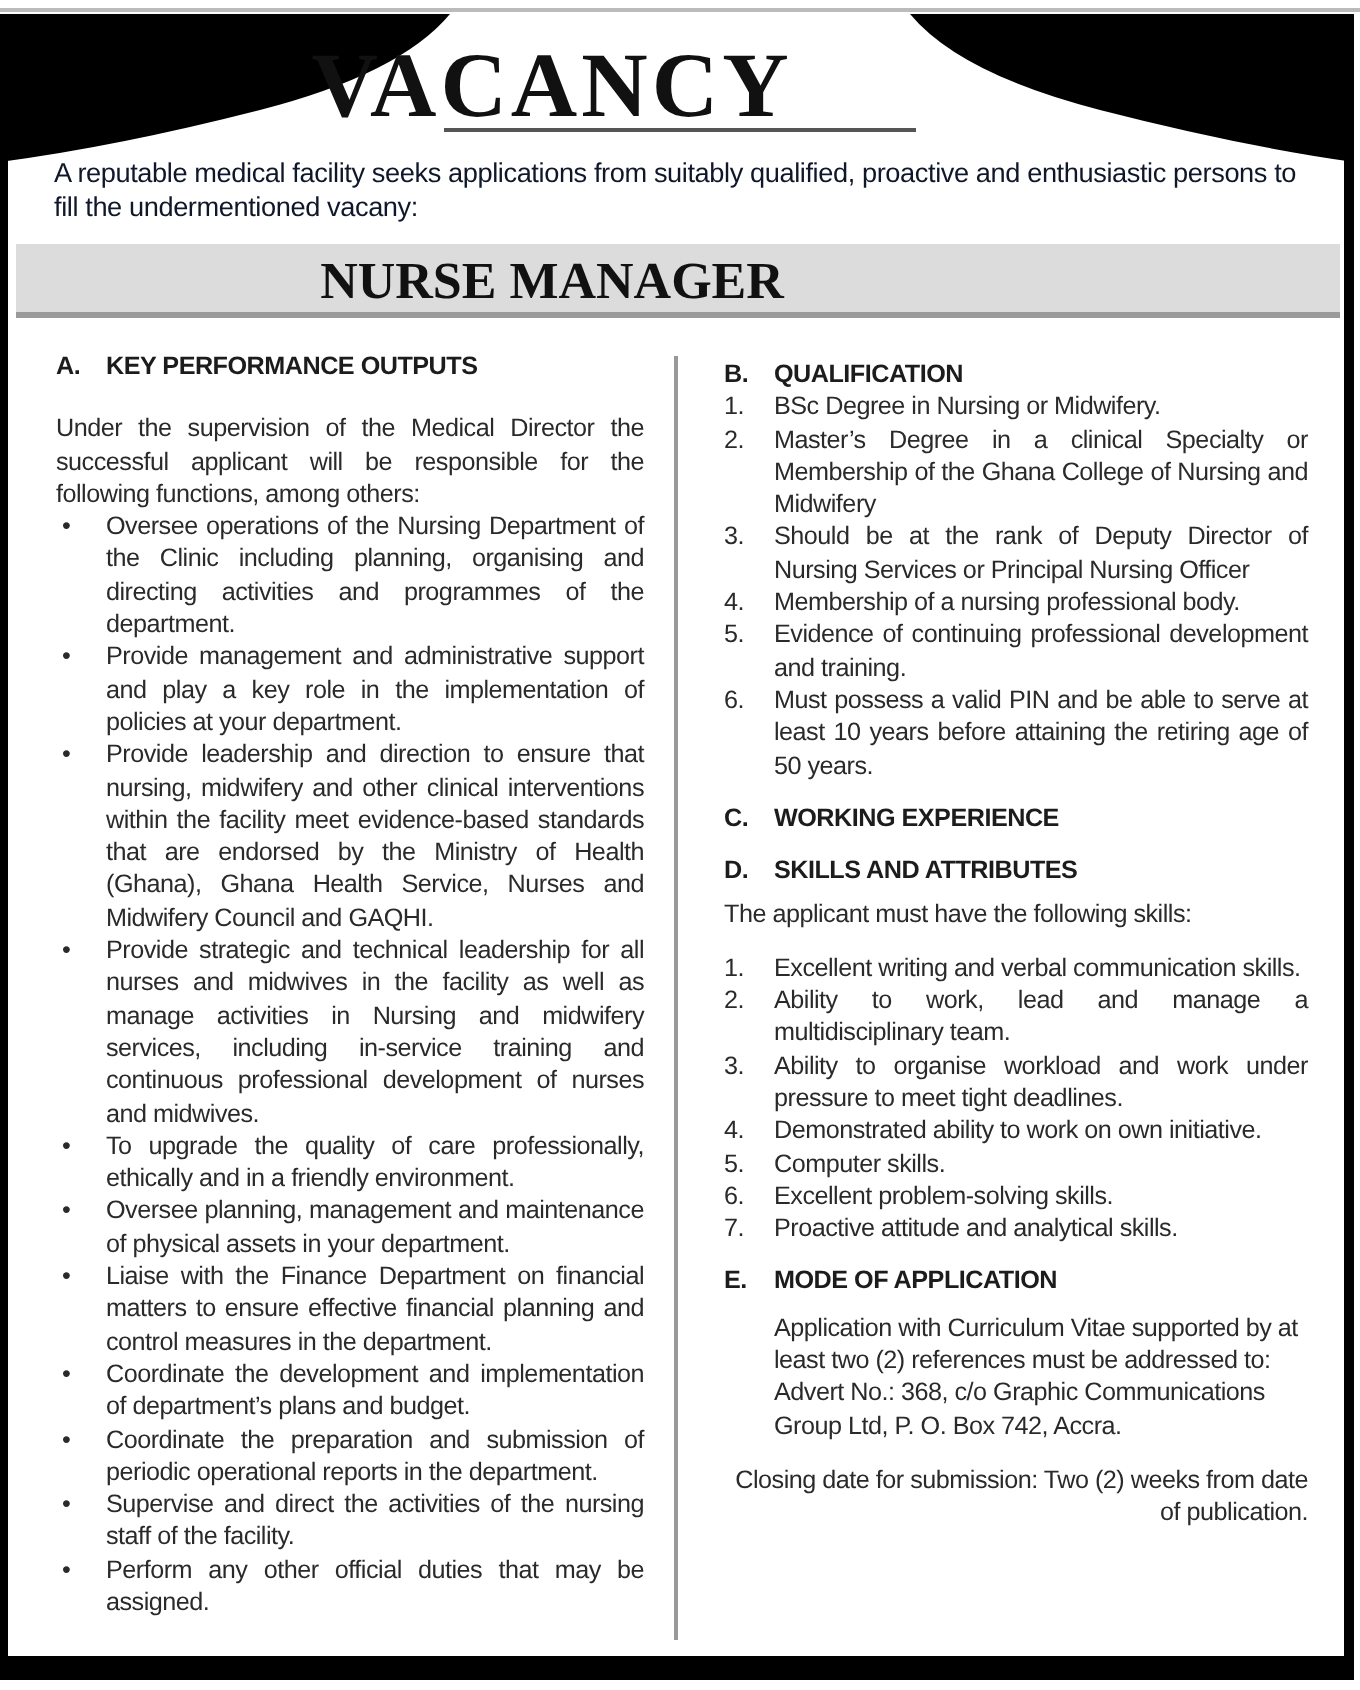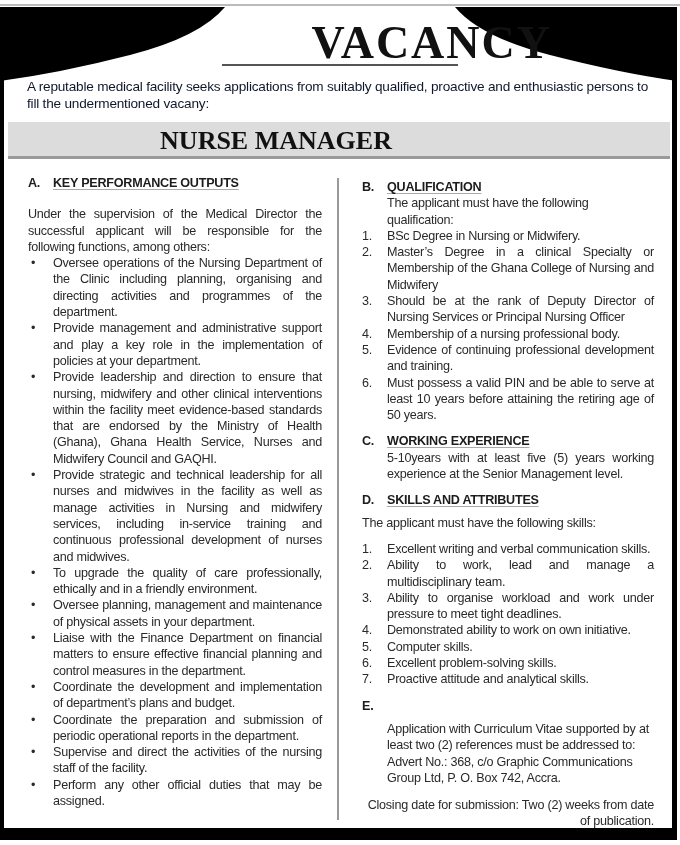--- a/index.html
+++ b/index.html
@@ -6,42 +6,42 @@
   body { width: 680px; height: 845px; position: relative; overflow: hidden;
          font-family: "Liberation Sans", sans-serif; color: #2a2a2a; }
 
   .frame { position: absolute; left: 0; top: 0; width: 680px; height: 845px; }
   .frame-top-rule { position: absolute; left: 0; top: 4px; width: 680px; height: 2px; background: #bbbbbb; }
   .black-left { position: absolute; left: 0; top: 7px; width: 4px; height: 830px; background: #000; }
   .black-right { position: absolute; left: 672px; top: 7px; width: 5px; height: 830px; background: #000; }
   .black-bottom { position: absolute; left: 0; top: 828px; width: 677px; height: 12px; background: #000; }
   .shoulders { position: absolute; left: 0; top: 7px; width: 677px; height: 80px; }
 
-  .vacancy-title { position: absolute; left: 0; top: 20px; width: 552px; text-align: right;
+  .vacancy-title { position: absolute; left: 0; top: 20px; width: 552px; text-align: center;
                    font-family: "Liberation Serif", serif; font-weight: bold; font-size: 46px;
                    letter-spacing: 2px; color: #111; line-height: 1; }
   .vacancy-underline { position: absolute; left: 222px; top: 64px; width: 236px; height: 2px; background: #555; }
 
   .intro { position: absolute; left: 27px; top: 78px; width: 630px; font-size: 13.6px; line-height: 17px;
            color: #0f172a; letter-spacing: -0.2px; }
 
   .band { position: absolute; left: 8px; top: 122px; width: 662px; height: 36px; background: #dcdcdc; }
   .band-bottom { position: absolute; left: 8px; top: 156px; width: 662px; height: 3px; background: #9a9a9a; }
   .band-title { position: absolute; left: 0; top: 126px; width: 552px; text-align: center;
                 font-family: "Liberation Serif", serif; font-weight: bold; font-size: 26px; color: #111; line-height: 30px; }
 
   .divider { position: absolute; left: 337px; top: 178px; width: 2px; height: 642px; background: #999; }
 
   .col { position: absolute; font-size: 12.6px; line-height: 16.3px; color: #2a2a2a; letter-spacing: -0.25px; }
   .col-left { left: 28px; top: 175px; width: 294px; }
   .col-right { left: 362px; top: 179px; width: 292px; }
 
   .sec-head { display: flex; font-weight: bold; font-size: 12.6px; color: #1c1c1c; }
   .sec-letter { width: 25px; flex: none; }
-  .sec-title { text-decoration: underline; text-decoration-color: #aaa; text-underline-offset: 2px; text-align: center; }
+  .sec-title { text-decoration-color: #aaa; text-underline-offset: 2px; text-align: center; }
 
   .just { text-align: justify; }
   .bullets { margin: 0; padding: 0; list-style: none; }
   .bullets li { display: flex; }
   .bullet-dot { width: 25px; flex: none; padding-left: 3px; box-sizing: border-box; }
   .bullet-text { flex: 1; text-align: justify; }
   .num { width: 25px; flex: none; }
 </style>
 </head>
 <body>
@@ -121,21 +121,20 @@
       </li>
   </ul>
 </div>
 
 <div class="col col-right">
 
   <div class="sec-head">
     <span class="sec-letter">B.</span>
     <span class="sec-title">QUALIFICATION</span>
   </div>
-  <div style="padding-left:25px;">The applicant must have the following qualification:</div>
   <ul class="bullets">
     <li>
         <span class="num">1.</span>
         <span class="bullet-text">BSc Degree in Nursing or Midwifery.</span>
       </li>
     <li>
         <span class="num">2.</span>
         <span class="bullet-text">Master’s Degree in a clinical Specialty or Membership of the Ghana College of Nursing and Midwifery</span>
       </li>
     <li>
@@ -153,21 +152,20 @@
     <li>
         <span class="num">6.</span>
         <span class="bullet-text">Must possess a valid PIN and be able to serve at least 10 years before attaining the retiring age of 50 years.</span>
       </li>
   </ul>
 
   <div class="sec-head" style="margin-top:10px;">
     <span class="sec-letter">C.</span>
     <span class="sec-title">WORKING EXPERIENCE</span>
   </div>
-  <div class="just" style="padding-left:25px;">5-10years with at least five (5) years working experience at the Senior Management level.</div>
 
   <div class="sec-head" style="margin-top:10px;">
     <span class="sec-letter">D.</span>
     <span class="sec-title">SKILLS AND ATTRIBUTES</span>
   </div>
   <div style="margin-top:6px; margin-bottom:10px;">The applicant must have the following skills:</div>
   <ul class="bullets">
     <li>
         <span class="num">1.</span>
         <span class="bullet-text">Excellent writing and verbal communication skills.</span>
@@ -193,20 +191,21 @@
         <span class="bullet-text">Excellent problem-solving skills.</span>
       </li>
     <li>
         <span class="num">7.</span>
         <span class="bullet-text">Proactive attitude and analytical skills.</span>
       </li>
   </ul>
 
   <div class="sec-head" style="margin-top:10px;">
     <span class="sec-letter">E.</span>
+    <span class="sec-title">MODE OF APPLICATION</span>
   </div>
   <div style="padding-left:25px; margin-top:7px;">
     <div>Application with Curriculum Vitae supported by at</div>
     <div>least two (2) references must be addressed to:</div>
     <div>Advert No.: 368, c/o Graphic Communications</div>
     <div>Group Ltd, P. O. Box 742, Accra.</div>
   </div>
   <div style="margin-top:11px;text-align:right;">Closing date for submission:  Two (2) weeks from date of publication.</div>
 </div>
 

